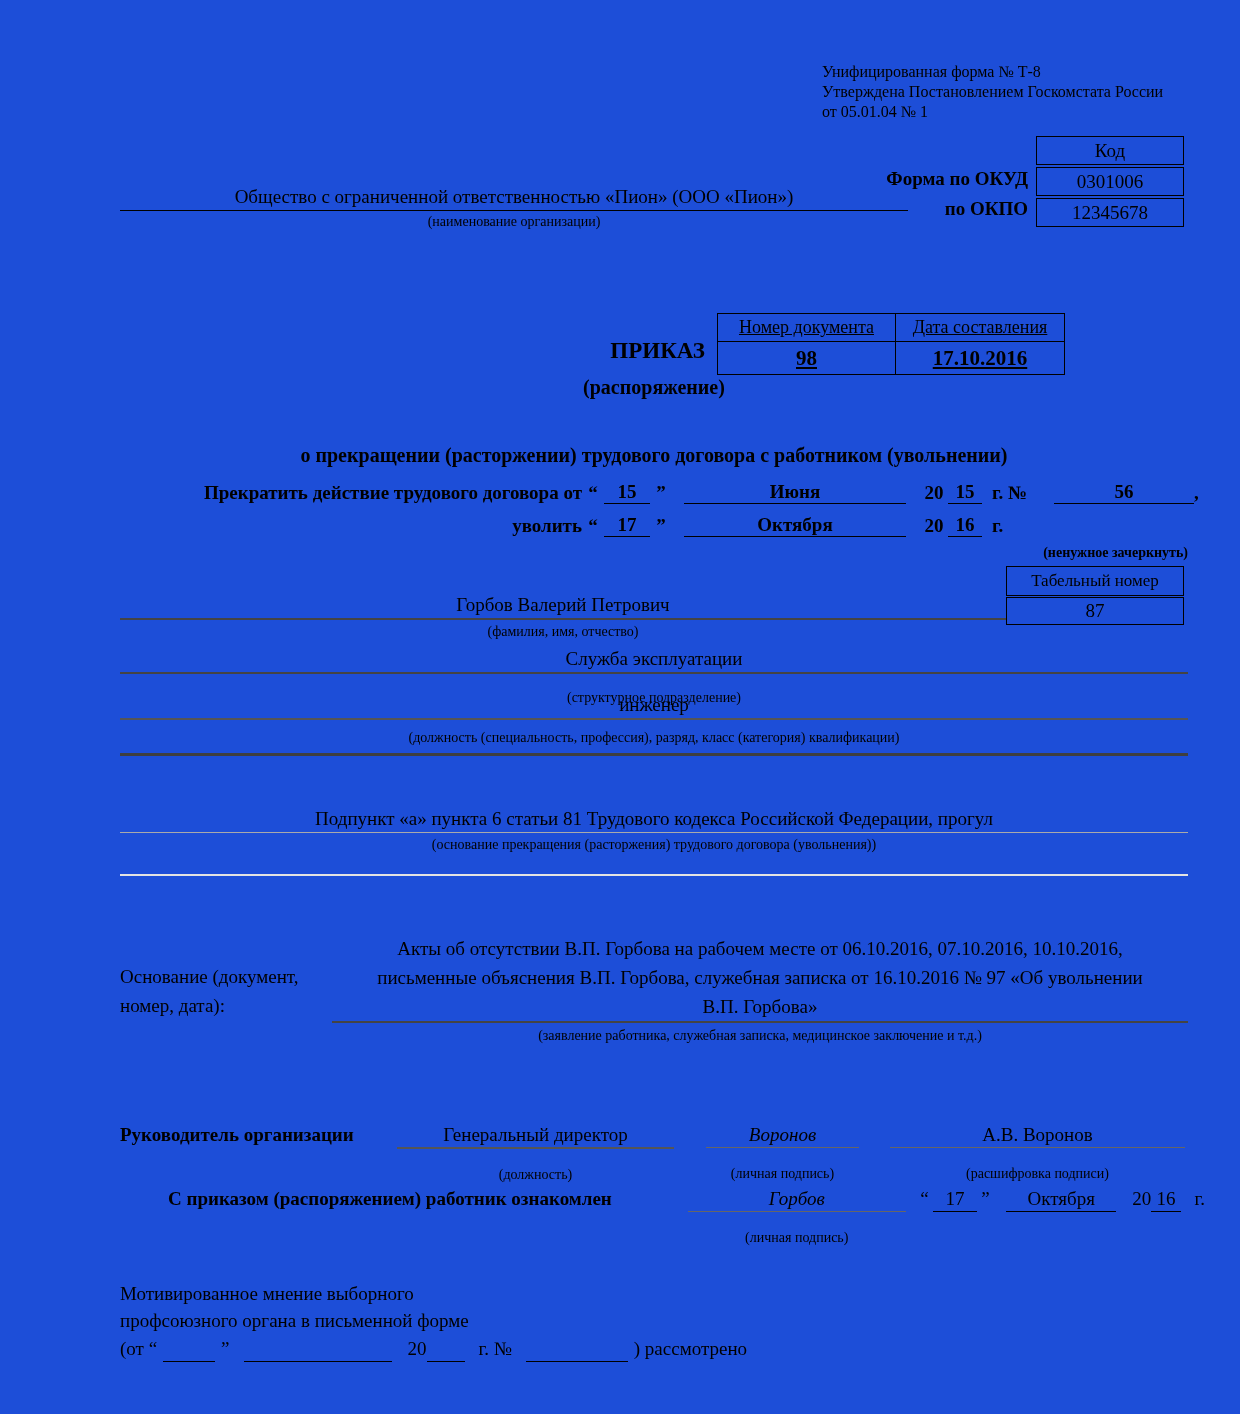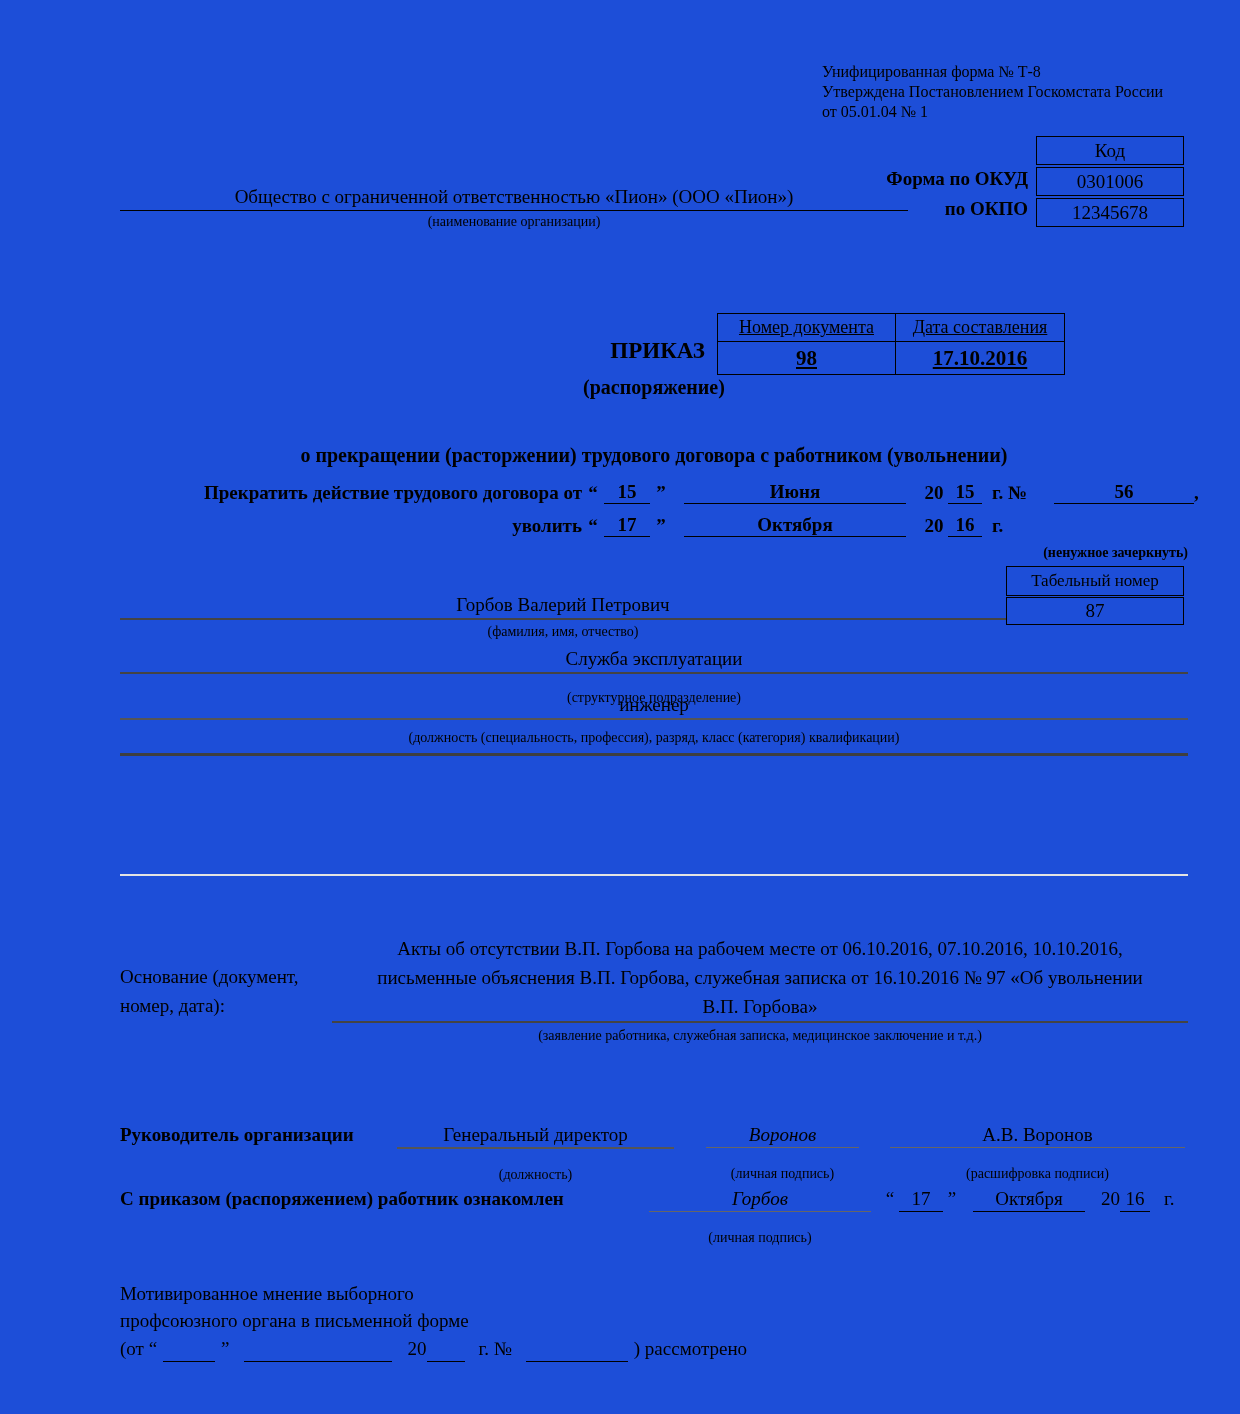--- a/index.html
+++ b/index.html
@@ -123,20 +123,24 @@
     <div class="cap ctr" style="padding-top:15px;">(структурное подразделение)</div>
   </div>
 
   <div class="abs" style="left:120px;top:692px;width:1068px;">
     <div class="rule-line" style="border-bottom-width:2px;border-bottom-color:#555;">инженер</div>
     <div class="cap ctr" style="padding-top:9px;">(должность (специальность, профессия), разряд, класс (категория) квалификации)</div>
   </div>
 
   <div class="abs" style="left:120px;top:753px;width:1068px;border-top:3px solid #3f3f3f;"></div>
 
+  <div class="abs" style="left:120px;top:806px;width:1068px;">
+    <div class="rule-line" style="border-bottom-color:#aaa;">Подпункт «а» пункта 6 статьи 81 Трудового кодекса Российской Федерации, прогул</div>
+    <div class="cap ctr" style="padding-top:3px;">(основание прекращения (расторжения) трудового договора (увольнения))</div>
+  </div>
   <div class="abs" style="left:120px;top:874px;width:1068px;border-top:2px solid #e3e3e3;"></div>
 
   <div class="abs t" style="left:120px;top:962px;width:215px;line-height:29px;font-family:Liberation Serif, serif;">
     <div>Основание (документ,</div>
     <div>номер, дата):</div>
   </div>
   <div class="abs" style="left:332px;top:934px;width:856px;">
     <div class="t ctr" style="line-height:29px;">Акты об отсутствии В.П. Горбова на рабочем месте от 06.10.2016, 07.10.2016, 10.10.2016,</div>
     <div class="t ctr" style="line-height:29px;">письменные объяснения В.П. Горбова, служебная записка от 16.10.2016 № 97 «Об увольнении</div>
     <div class="t ctr" style="line-height:29px;border-bottom:2px solid #444;">В.П. Горбова»</div>
@@ -153,21 +157,21 @@
       <div class="sig-line thin i">Воронов</div>
       <div class="sig-cap">(личная подпись)</div>
     </div>
     <div class="sig" style="width:295px;margin-left:31px;">
       <div class="sig-line thin">А.В. Воронов</div>
       <div class="sig-cap">(расшифровка подписи)</div>
     </div>
   </div>
 
   <div class="abs" style="left:120px;top:1186px;width:1085px;display:flex;align-items:flex-start;">
-    <div class="lbl" style="width:497px;">С приказом (распоряжением) работник ознакомлен</div>
+    <div class="lbl" style="width:497px;margin-left:48px;">С приказом (распоряжением) работник ознакомлен</div>
     <div class="sig" style="width:222px;margin-left:32px;">
       <div class="sig-line thin i">Горбов</div>
       <div class="sig-cap">(личная подпись)</div>
     </div>
     <span class="tok ctr" style="width:18px;margin-left:10px;">“</span>
     <span class="tok fl" style="width:44px;">17</span>
     <span class="tok ctr" style="width:18px;">”</span>
     <span class="tok fl" style="width:112px;margin-left:12px;">Октября</span>
     <span class="tok" style="margin-left:16px;">20</span>
     <span class="tok fl" style="width:30px;">16</span>

